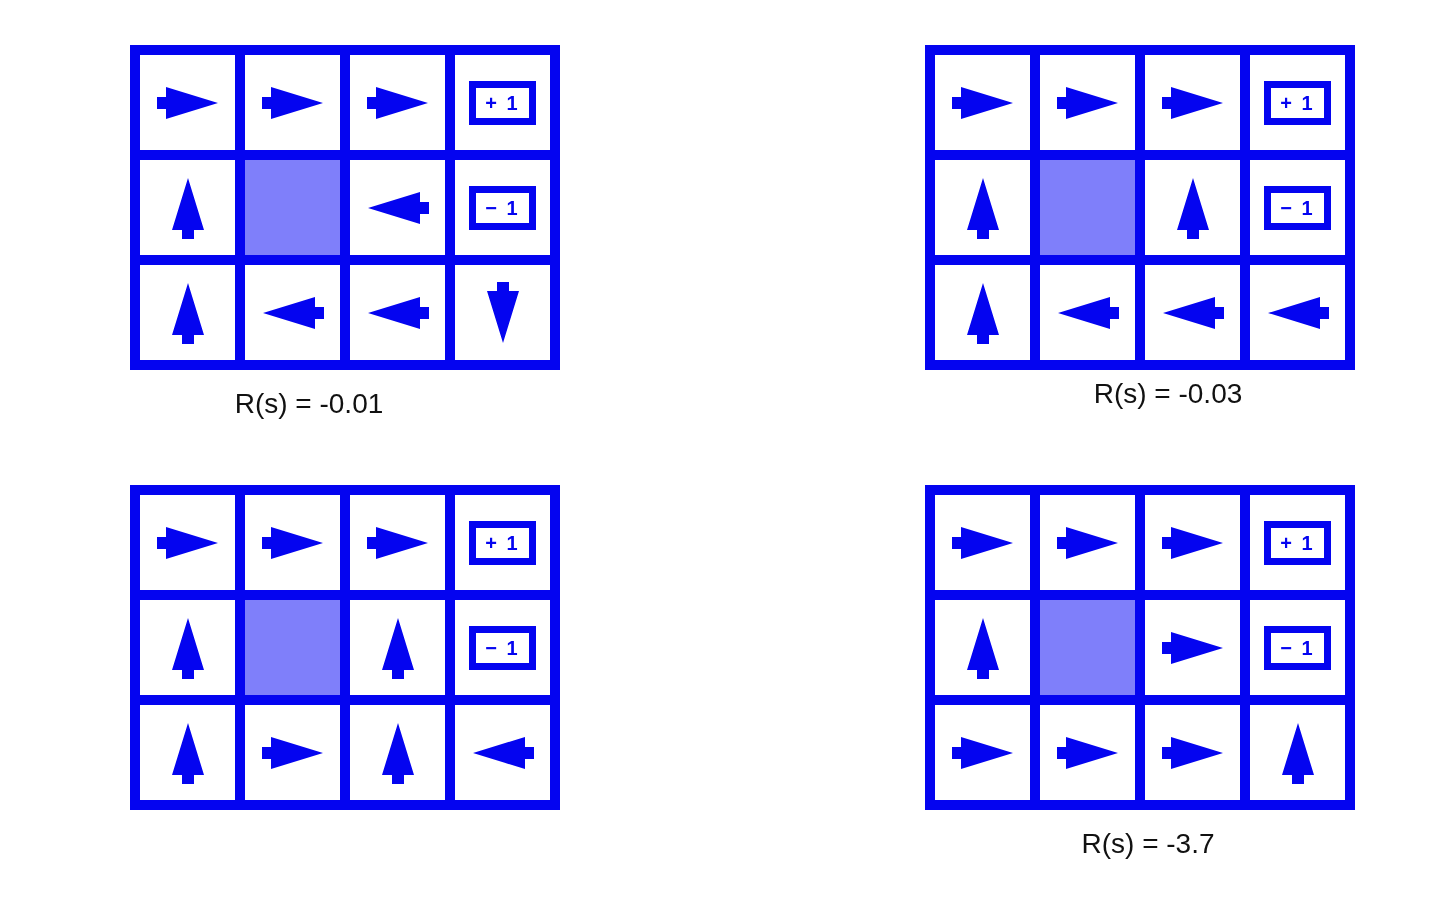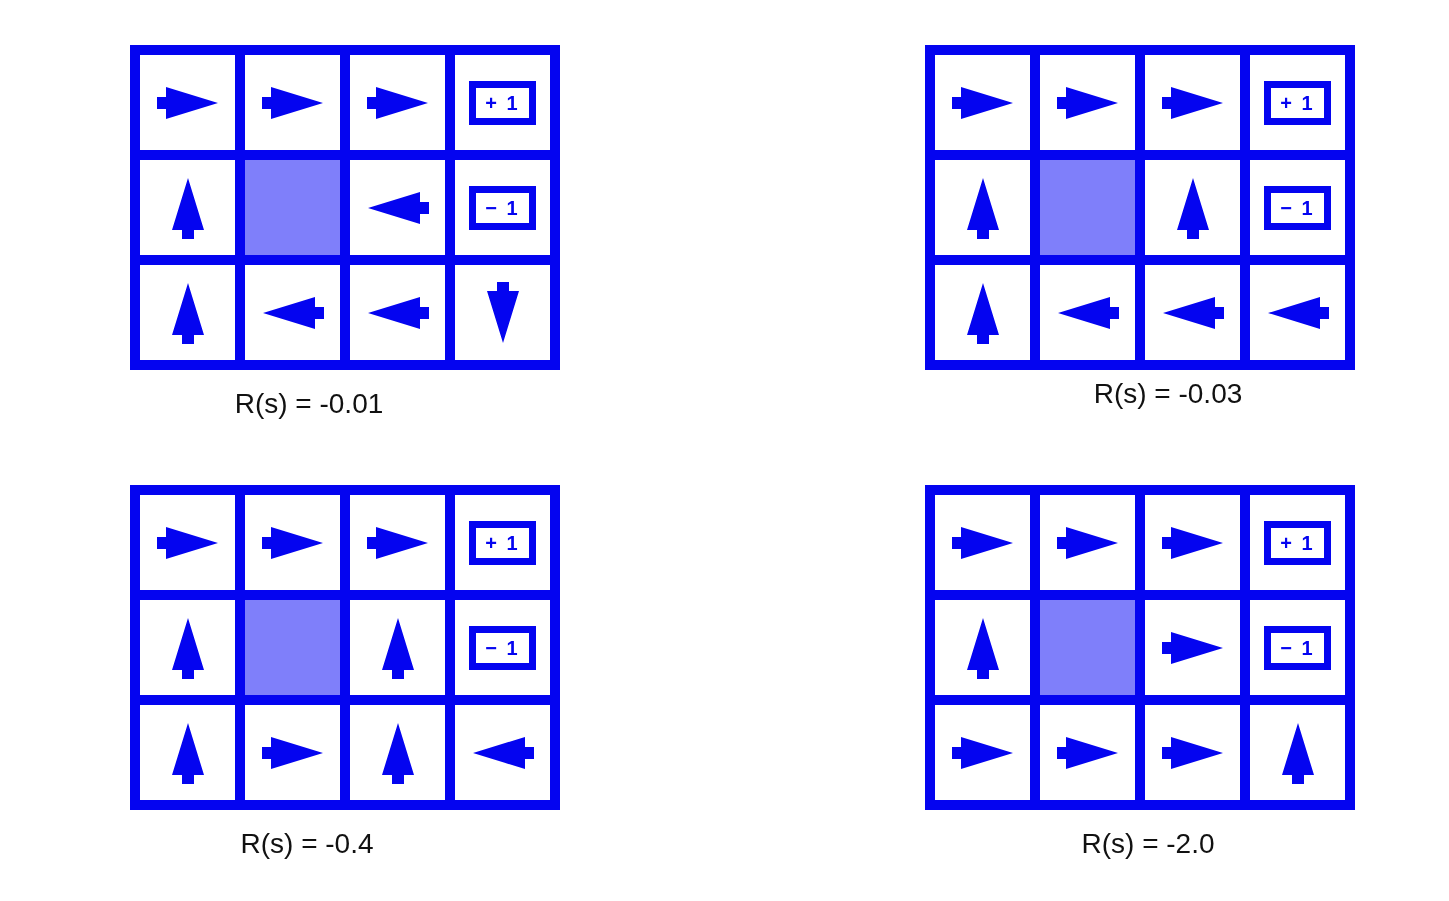--- a/index.html
+++ b/index.html
@@ -240,21 +240,20 @@
           <svg class="arrow" width="64" height="64" viewBox="0 0 64 64" style="transform:rotate(270deg)">
             <polygon points="10,16 62,32 10,48 10,38 1,38 1,26 10,26" fill="currentColor"></polygon>
           </svg>
         </div>
         <div class="cell">
           <svg class="arrow" width="64" height="64" viewBox="0 0 64 64" style="transform:rotate(180deg)">
             <polygon points="10,16 62,32 10,48 10,38 1,38 1,26 10,26" fill="currentColor"></polygon>
           </svg>
         </div>
       </div>
-    <div class="grid-label">R(s) = -0.4</div>
   </section>
 
   <section class="block b4">
     <div class="gridworld">
         <div class="cell">
           <svg class="arrow" width="64" height="64" viewBox="0 0 64 64" style="transform:rotate(0deg)">
             <polygon points="10,16 62,32 10,48 10,38 1,38 1,26 10,26" fill="currentColor"></polygon>
           </svg>
         </div>
         <div class="cell">
@@ -298,16 +297,16 @@
           <svg class="arrow" width="64" height="64" viewBox="0 0 64 64" style="transform:rotate(0deg)">
             <polygon points="10,16 62,32 10,48 10,38 1,38 1,26 10,26" fill="currentColor"></polygon>
           </svg>
         </div>
         <div class="cell">
           <svg class="arrow" width="64" height="64" viewBox="0 0 64 64" style="transform:rotate(270deg)">
             <polygon points="10,16 62,32 10,48 10,38 1,38 1,26 10,26" fill="currentColor"></polygon>
           </svg>
         </div>
       </div>
-    <div class="grid-label">R(s) = -2.0</div>
+    <div class="grid-label">R(s) = -3.7</div>
   </section>
 
 </div>
 
 </body></html>

